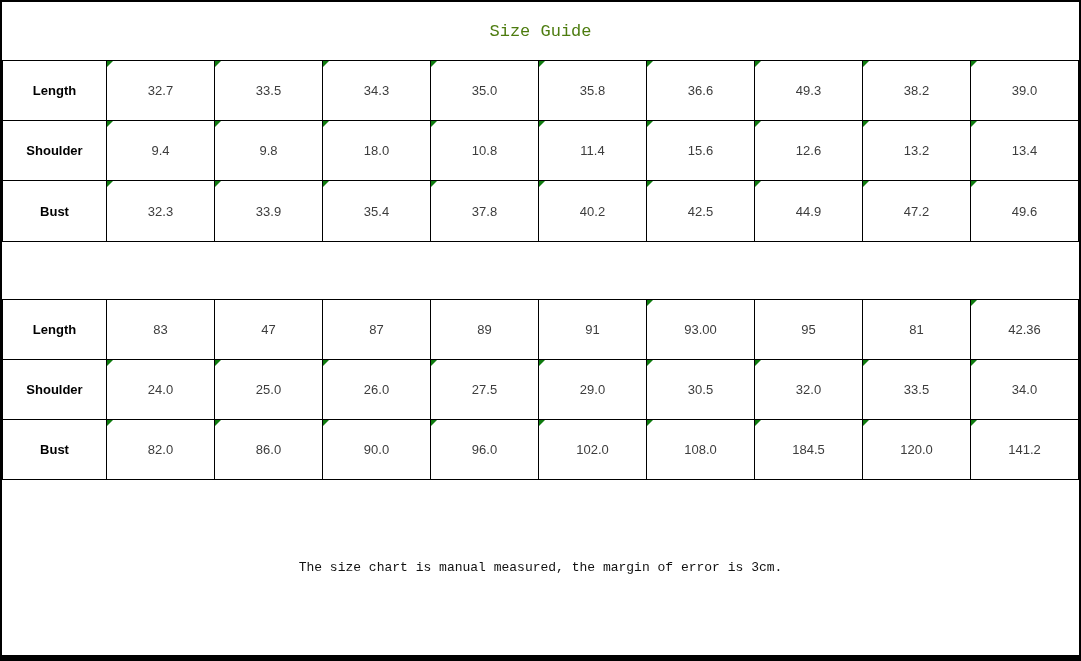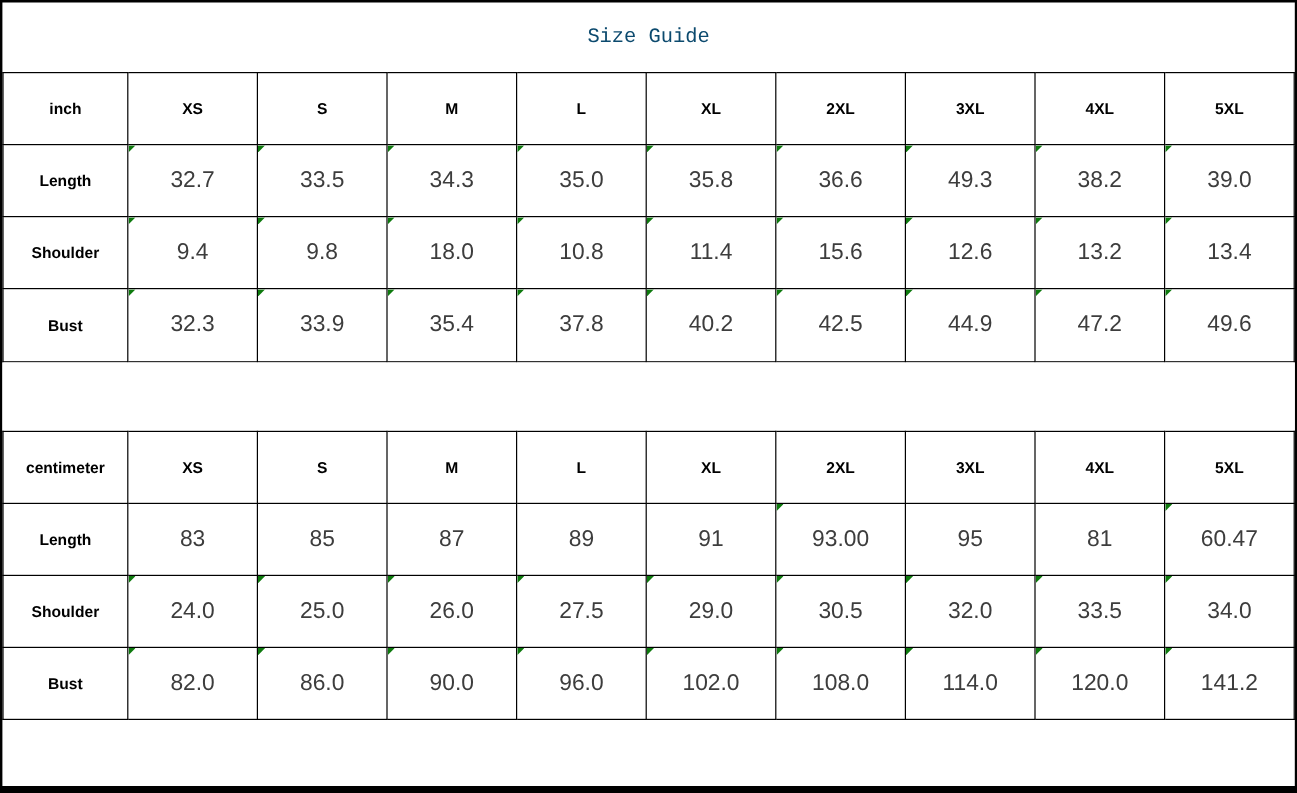--- a/index.html
+++ b/index.html
@@ -4,33 +4,33 @@
 <style>
   html,body{margin:0;padding:0;background:#ffffff;}
   .sheet{
     width:1081px;height:661px;box-sizing:border-box;
     border:2px solid #000;border-bottom:6px solid #000;
     display:flex;flex-direction:column;background:#fff;
     font-family:"Liberation Sans",sans-serif;
   }
   .title-row{
     height:58px;flex:0 0 auto;display:flex;align-items:center;justify-content:center;
-    font-family:"Liberation Mono",monospace;font-size:17px;color:#0c4a6e;
+    font-family:"Liberation Mono",monospace;font-size:17px;color:#4d7c0f;
   }
   table.size-table{width:100%;border-collapse:collapse;table-layout:fixed;flex:0 0 auto;}
   col.label-col{width:104px;}
   th,td{
     border:1px solid #000;text-align:center;vertical-align:middle;
     padding:0;position:relative;overflow:hidden;
   }
   tr.hdr{height:60px;}
   tr.datarow{height:60px;}
   tr.datarow.tall{height:61px;}
   th{font-size:13px;font-weight:bold;color:#000;}
-  td{font-size:19px;color:#3d3d3d;}
+  td{font-size:13px;color:#3d3d3d;}
   td.marked::before{
     content:"";position:absolute;top:0;left:0;width:6px;height:6px;
     background:var(--marker,#0e7a0e);
     clip-path:polygon(0 0,100% 0,0 100%);
   }
   .spacer-row{height:57px;flex:0 0 auto;background:#fff;}
   .footer-row{
     flex:1 1 auto;display:flex;align-items:center;justify-content:center;
     font-family:"Liberation Mono",monospace;font-size:13px;color:#111;
   }
@@ -41,32 +41,20 @@
 <div class="sheet">
 
   <div class="title-row">Size Guide</div>
 
   <table class="size-table">
     <colgroup>
         <col class="label-col">
         <col span="9">
       </colgroup>
     <tbody>
-      <tr class="hdr">
-        <th>inch</th>
-        <th>XS</th>
-        <th>S</th>
-        <th>M</th>
-        <th>L</th>
-        <th>XL</th>
-        <th>2XL</th>
-        <th>3XL</th>
-        <th>4XL</th>
-        <th>5XL</th>
-      </tr>
       <tr class="datarow">
         <th>Length</th>
         <td class="marked">32.7</td>
         <td class="marked">33.5</td>
         <td class="marked">34.3</td>
         <td class="marked">35.0</td>
         <td class="marked">35.8</td>
         <td class="marked">36.6</td>
         <td class="marked">49.3</td>
         <td class="marked">38.2</td>
@@ -100,43 +88,31 @@
   </table>
 
   <div class="spacer-row"></div>
 
   <table class="size-table">
     <colgroup>
         <col class="label-col">
         <col span="9">
       </colgroup>
     <tbody>
-      <tr class="hdr">
-        <th>centimeter</th>
-        <th>XS</th>
-        <th>S</th>
-        <th>M</th>
-        <th>L</th>
-        <th>XL</th>
-        <th>2XL</th>
-        <th>3XL</th>
-        <th>4XL</th>
-        <th>5XL</th>
-      </tr>
       <tr class="datarow">
         <th>Length</th>
         <td>83</td>
-        <td>85</td>
+        <td>47</td>
         <td>87</td>
         <td>89</td>
         <td>91</td>
         <td class="marked">93.00</td>
         <td>95</td>
         <td>81</td>
-        <td class="marked">60.47</td>
+        <td class="marked">42.36</td>
       </tr>
       <tr class="datarow">
         <th>Shoulder</th>
         <td class="marked">24.0</td>
         <td class="marked">25.0</td>
         <td class="marked">26.0</td>
         <td class="marked">27.5</td>
         <td class="marked">29.0</td>
         <td class="marked">30.5</td>
         <td class="marked">32.0</td>
@@ -144,21 +120,22 @@
         <td class="marked">34.0</td>
       </tr>
       <tr class="datarow">
         <th>Bust</th>
         <td class="marked">82.0</td>
         <td class="marked">86.0</td>
         <td class="marked">90.0</td>
         <td class="marked">96.0</td>
         <td class="marked">102.0</td>
         <td class="marked">108.0</td>
-        <td class="marked">114.0</td>
+        <td class="marked">184.5</td>
         <td class="marked">120.0</td>
         <td class="marked">141.2</td>
       </tr>
     </tbody>
   </table>
 
+  <div class="footer-row">The size chart is manual measured, the margin of error is 3cm.</div>
 
 </div>
 
 </body></html>

